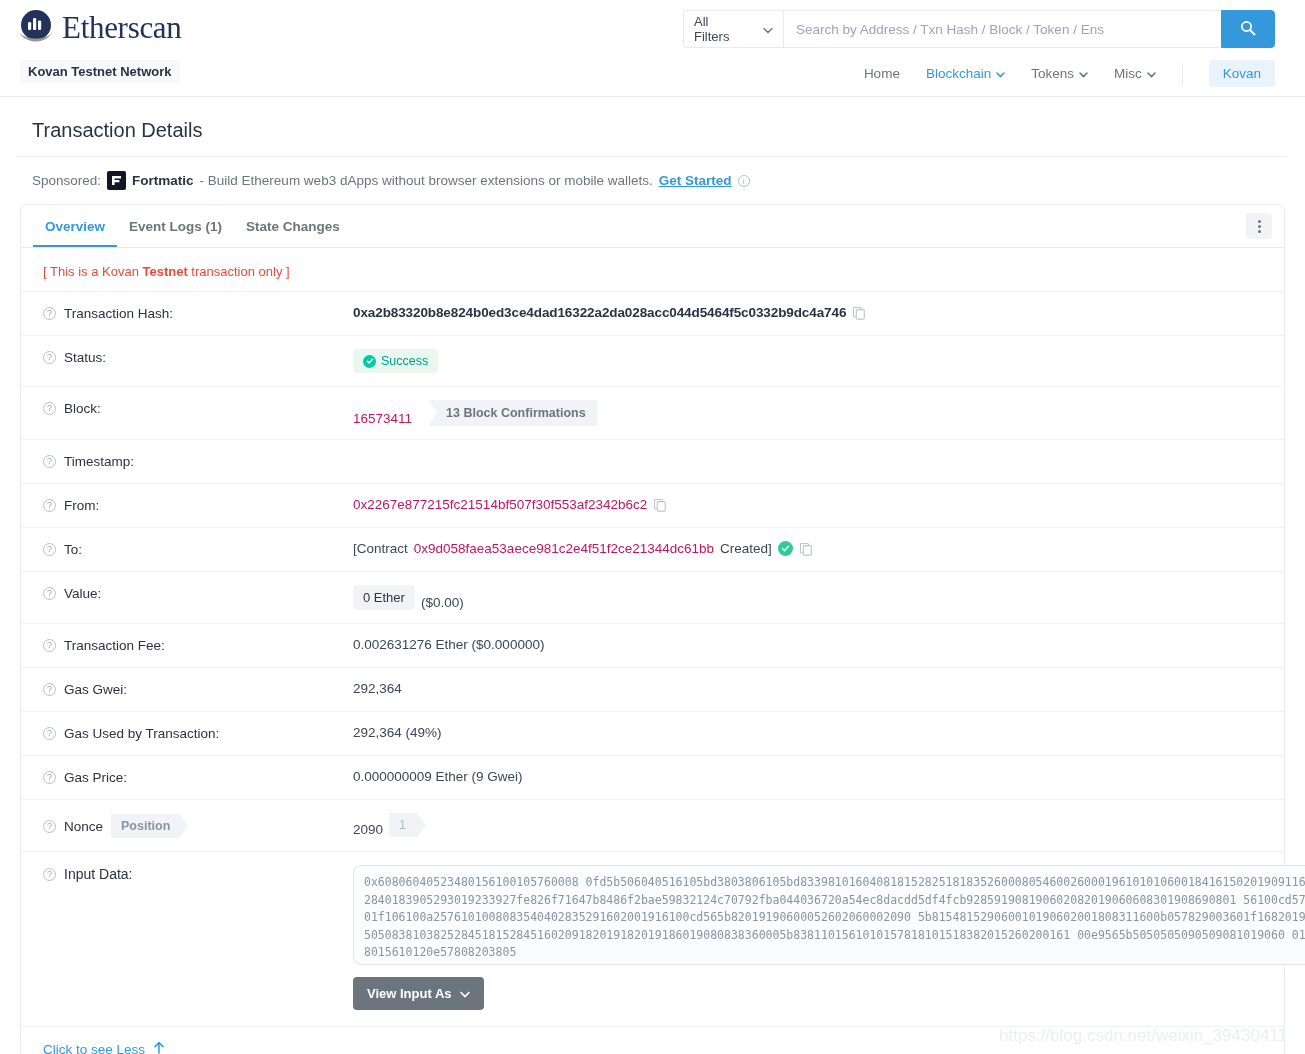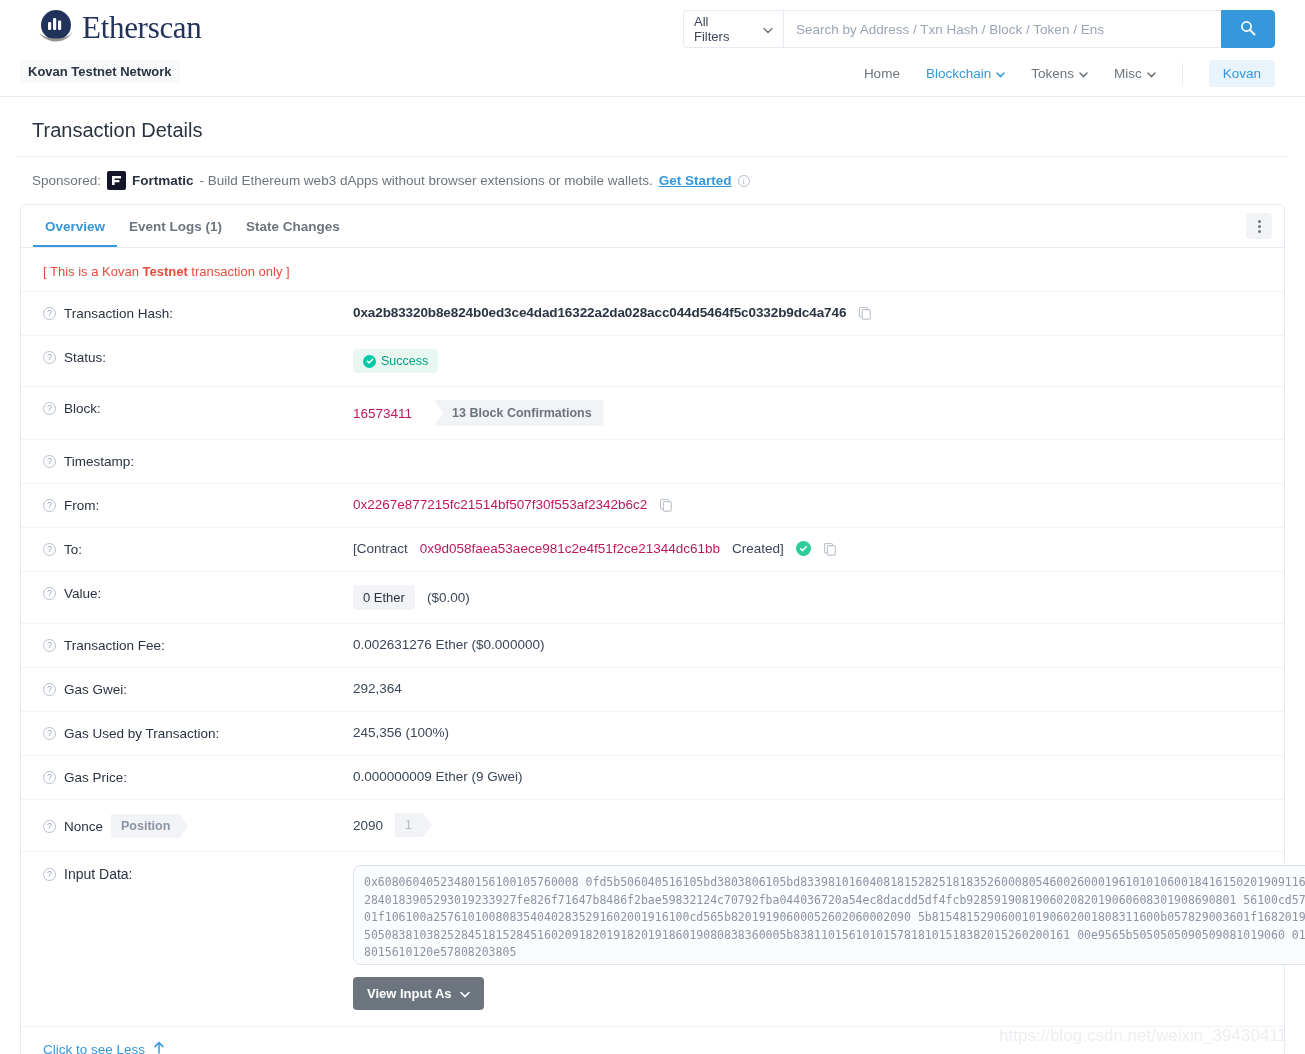--- a/index.html
+++ b/index.html
@@ -17,21 +17,21 @@
 
   
   .header {
     height: 97px;
     background: #ffffff;
     border-bottom: 1px solid #e7eaf3;
     position: relative;
   }
   .brand {
     position: absolute;
-    left: 36px;
+    left: 16px;
     top: 8px;
     display: flex;
     align-items: center;
     text-align: center;
   }
   .brand-mark {
     width: 40px; height: 40px;
     position: relative;
     flex: none;
   }
@@ -240,21 +240,21 @@
     border: 1px solid #b7bfcc;
     border-radius: 50%;
     color: #9aa5b5;
     font-size: 9px;
     line-height: 11px;
     text-align: center;
     flex: none;
     cursor: pointer;
     font-family: "Liberation Sans", sans-serif;
   }
-  .row-value { flex: 1; display: flex; align-items: center; flex-wrap: wrap; gap: 12px; }
+  .row-value { flex: 1; display: flex; align-items: flex-end; flex-wrap: wrap; gap: 6px; }
   .mono-hash { font-weight: bold; color: #2a3342; font-size: 13.5px; letter-spacing: -0.1px; }
   .link { color: #be185d; cursor: pointer; text-decoration: none; }
   .copy-icon { cursor: pointer; opacity: 0.55; display:inline-flex; }
 
   .badge-success {
     background: #e8f8f1;
     color: #00a186;
     border-radius: 4px;
     padding: 5px 10px;
     font-size: 12.5px;
@@ -601,21 +601,21 @@
         <span>292,364</span>
       </div>
     </div>
 
     <div class="row">
       <div class="row-label">
         <span class="q">?</span>
         <span>Gas Used by Transaction:</span>
       </div>
       <div class="row-value">
-        <span>245,356 (100%)</span>
+        <span>292,364 (49%)</span>
       </div>
     </div>
 
     <div class="row">
       <div class="row-label">
         <span class="q">?</span>
         <span>Gas Price:</span>
       </div>
       <div class="row-value">
         <span>0.000000009 Ether (9 Gwei)</span>

